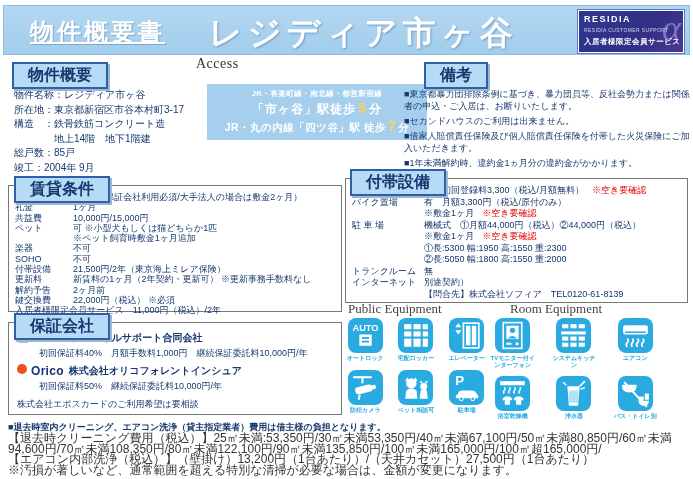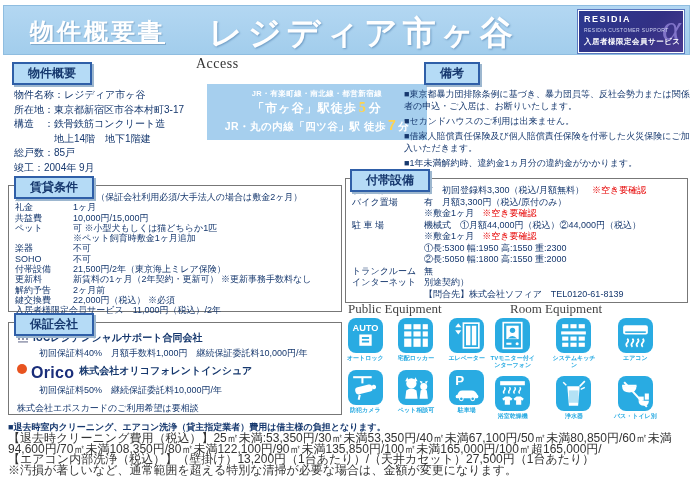--- a/index.html
+++ b/index.html
@@ -20,34 +20,34 @@
           background:linear-gradient(135deg,#2b3990 0%, #323084 60%, #4a3a8f 100%);
           border:1px solid #ffffff; outline:1px solid #5b79c0; color:#fff; overflow:hidden; }
   .logo-alpha { position:absolute; right:2px; top:-4px; font-family:"Liberation Serif", serif;
                 font-style:italic; font-size:36px; color:#8d7fd4; opacity:.85; }
   .logo-brand { position:absolute; left:5px; top:3px; font-size:9px; font-weight:bold; letter-spacing:1.5px; }
   .logo-sub { position:absolute; left:5px; top:16px; font-size:5px; letter-spacing:.4px; color:#cfd3f0; }
   .logo-tag { position:absolute; left:5px; top:26px; font-size:7.5px; font-weight:bold; letter-spacing:.5px; }
 
   
   .sec-head { position:absolute; background:#b5dbf6; border:2px solid #2f5fa8; color:#16386e;
-              font-size:12px; font-weight:bold; text-align:center; padding:1px 14px;
+              font-size:16px; font-weight:bold; text-align:center; padding:1px 14px;
               box-shadow:2px 2px 0 #9db7cf; white-space:nowrap; z-index:5; }
 
   
   .overview { position:absolute; left:14px; top:88px; width:190px; color:#16386e; font-size:10px; }
   .ov-line { line-height:14.5px; white-space:pre; }
 
   
   .access-label { position:absolute; left:196px; top:56px; font-family:"Liberation Serif", serif;
                   font-size:14px; color:#333; letter-spacing:.5px; }
   .access-box { position:absolute; left:207px; top:84px; width:220px; height:56px;
                 background:#a6cfee; text-align:center; color:#fff; }
   .acc-l1 { font-size:7.5px; font-weight:bold; margin-top:5px; letter-spacing:.5px; }
-  .acc-l2 { font-size:12px; font-weight:bold; margin-top:1px; letter-spacing:1px;font-family:Liberation Serif, serif; }
+  .acc-l2 { font-size:12px; font-weight:bold; margin-top:1px; letter-spacing:1px; }
   .acc-l3 { font-size:10.5px; font-weight:bold; margin-top:0; letter-spacing:.5px; }
   .acc-num { color:#ffd34d; font-size:14px; font-weight:bold; padding:0 2px; }
 
   
   .remarks { position:absolute; left:404px; top:88px; width:286px; color:#16386e; font-size:9px; }
   .remark-item { line-height:12px; margin-bottom:3px; }
 
   
   .box { position:absolute; border:1px solid #777; background:#fff; }
   .lease-box { left:8px; top:185px; width:334px; height:127px; padding:6px 4px 0 6px; }
@@ -60,21 +60,21 @@
   .fac-box .lbl { min-width:72px; }
   .val { white-space:pre; }
   .red { color:#e60000; margin-left:8px; white-space:pre; }
 
   
   .guar-line { display:flex; align-items:flex-start; color:#16386e; font-size:10px; font-weight:bold; }
   .guar-terms { color:#16386e; font-size:9px; margin:2px 0 4px 22px; }
   .guar-note { color:#16386e; font-size:9px; margin-top:5px; }
   .iuc-mark { width:12px; height:12px; margin-right:4px; flex:none; }
   .orico-dot { width:10px; height:10px; border-radius:50%; background:#e8531f; margin-right:4px; flex:none; }
-  .orico-word { color:#1a2e7a; font-size:16px; font-weight:bold; margin-right:5px; letter-spacing:.3px; }
+  .orico-word { color:#1a2e7a; font-size:12px; font-weight:bold; margin-right:5px; letter-spacing:.3px; }
 
   
   .equip-title { position:absolute; font-family:"Liberation Serif", serif; font-size:13px; color:#444; }
   .equip-grid { position:absolute; display:grid; grid-template-columns:repeat(3,1fr); row-gap:8px; }
   .pub-grid { left:345px; top:318px; width:142px; column-gap:10px; }
   .room-grid { left:489px; top:318px; width:170px; column-gap:14px; }
   .equip-cell { display:flex; flex-direction:column; align-items:center; }
   .equip-icon { width:35px; height:35px; border-radius:8px; background:#29abe2;
                 display:flex; align-items:center; justify-content:center; flex:none; }
   .equip-label { font-size:6px; line-height:6.5px; color:#29abe2; text-align:center; margin-top:2px;

